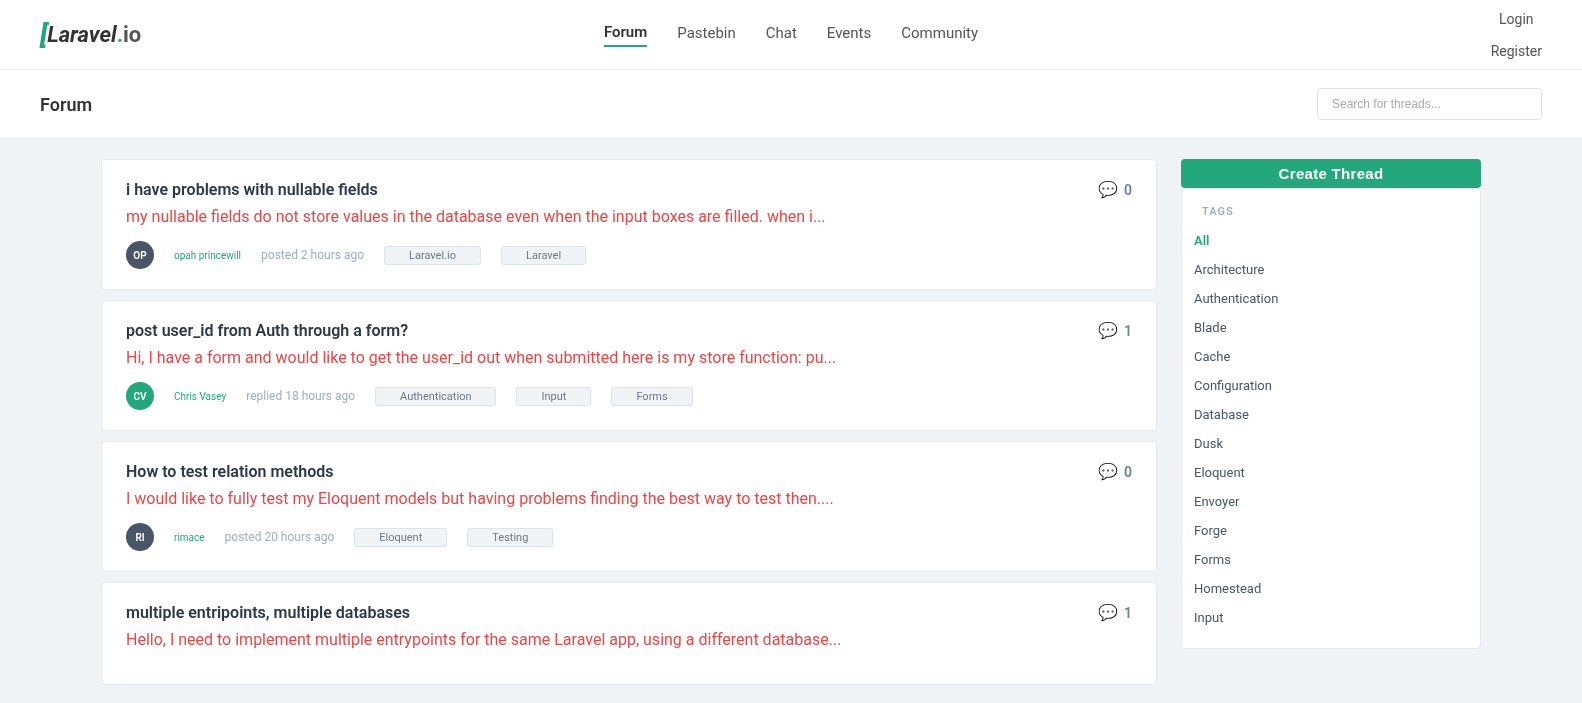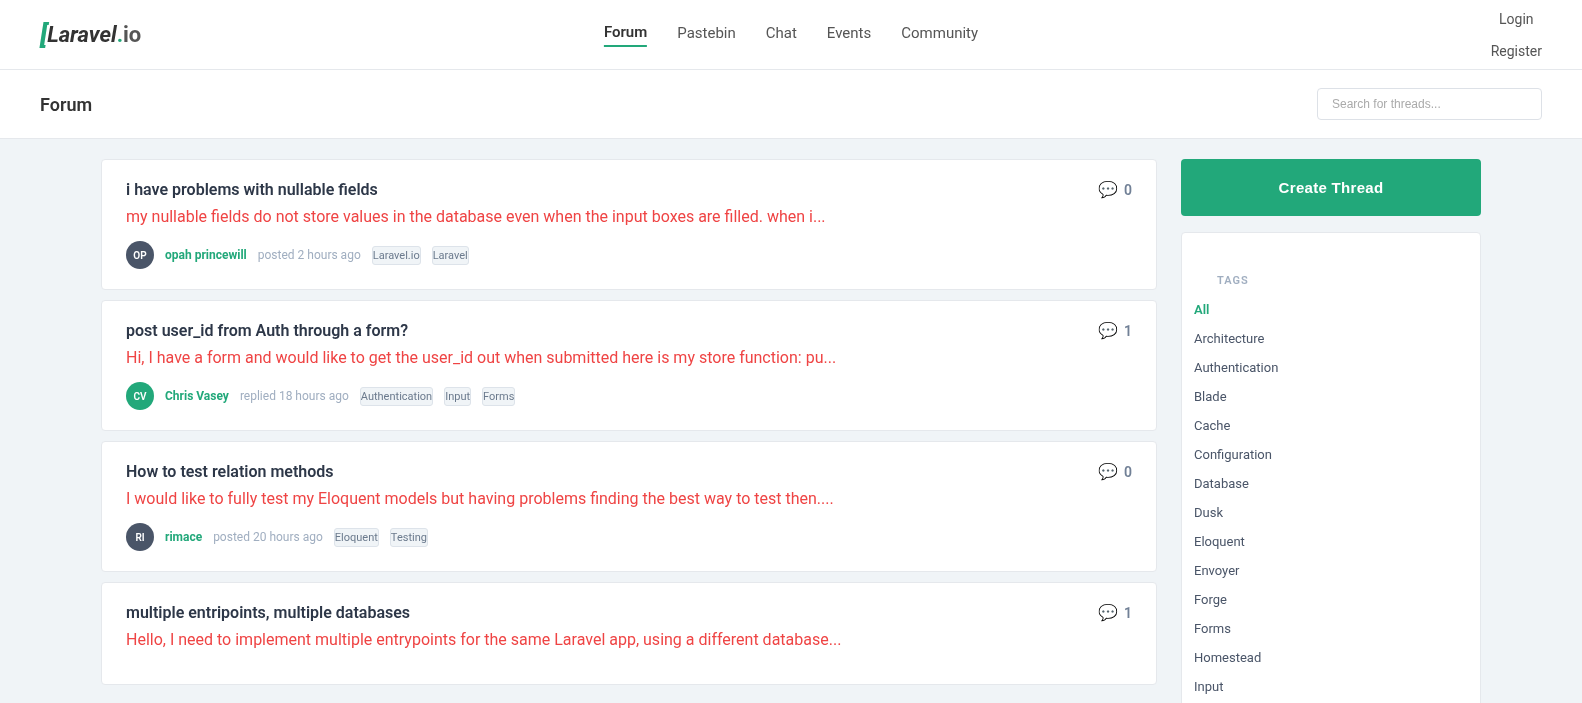--- a/index.html
+++ b/index.html
@@ -131,50 +131,50 @@
     }
     .thread-excerpt {
       font-size: 16px;
       color: #ef4444;
       margin-bottom: 12px;
       line-height: 1.5;
     }
     .thread-meta {
       display: flex;
       align-items: center;
-      gap: 11px;
+      gap: 20px;
       flex-wrap: wrap;
     }
     .avatar {
       width: 28px;
       height: 28px;
       border-radius: 50%;
       background: #2d3748;
       color: #fff;
       font-size: 10px;
       display: flex;
       align-items: center;
       justify-content: center;
       font-weight: 600;
       flex-shrink: 0;
     }
     .username {
-      font-size: 12px;
+      font-size: 10px;
       color: #22a87a;
-      font-weight: 700;
+      font-weight: 400;
     }
     .meta-text {
       font-size: 12px;
       color: #a0aec0;
     }
     .tag {
       background: #f0f4f7;
       border: 1px solid #dde3ea;
       border-radius: 3px;
-      padding: 2px 0;
+      padding: 2px 24px;
       font-size: 11px;
       color: #6b7a8d;
     }
 
     .thread-comment {
       display: flex;
       align-items: center;
       gap: 6px;
       color: #a0aec0;
       font-size: 14px;
@@ -189,43 +189,41 @@
       width: 300px;
       flex-shrink: 0;
     }
     .create-thread-btn {
       display: block;
       width: 100%;
       background: #22a87a;
       color: #fff;
       border: none;
       border-radius: 4px;
-      padding: 20px;
+      padding: 6px;
       font-size: 15px;
       font-weight: 600;
       cursor: pointer;
       text-align: center;
-      margin-bottom: 16px;
       letter-spacing: 0.3px;
     }
 
     .tags-panel {
       background: #fff;
       border: 1px solid #e5e8ec;
       border-radius: 4px;
       padding: 16px 0;
     }
     .tags-label {
       font-size: 11px;
       font-weight: 600;
       color: #a0aec0;
       letter-spacing: 1px;
       text-transform: uppercase;
-      padding: 0 35px 8px;
-      margin-top: 25px;
+      padding: 0 20px 8px;
     }
     .tag-item {
       display: block;
       padding: 7px 12px;
       font-size: 13px;
       color: #4a5568;
       cursor: pointer;
       text-decoration: none;
     }
     .tag-item.active {

